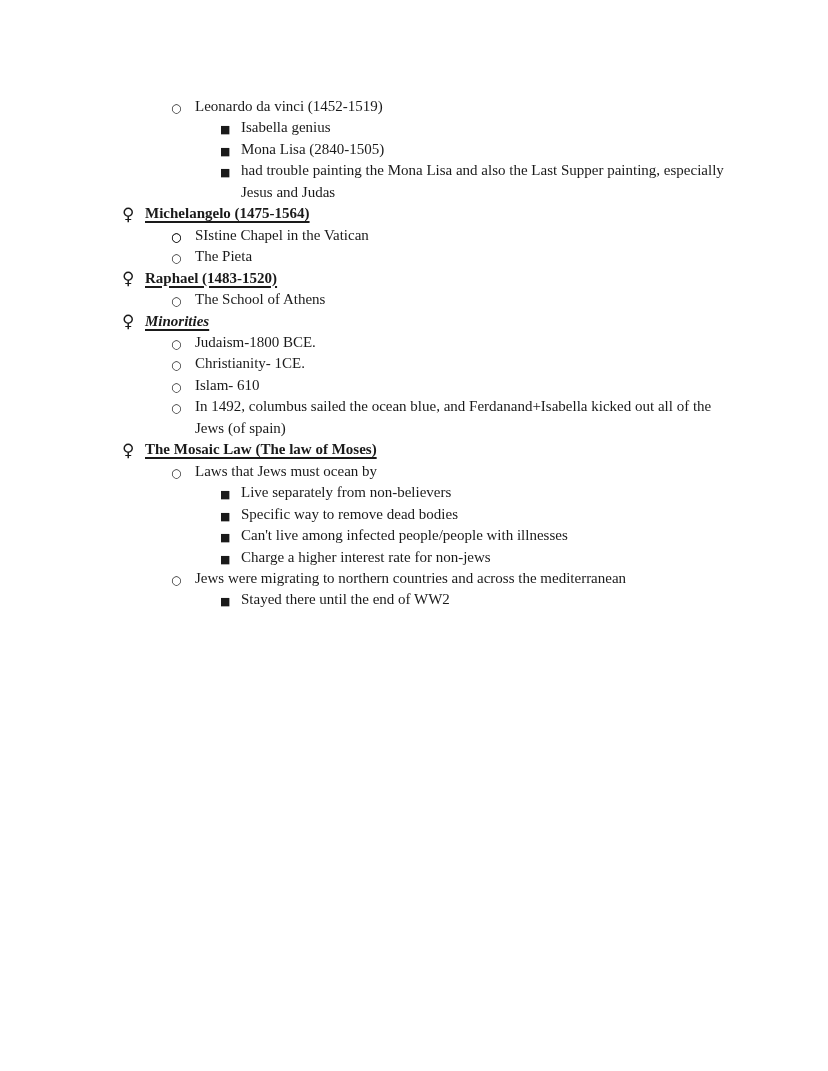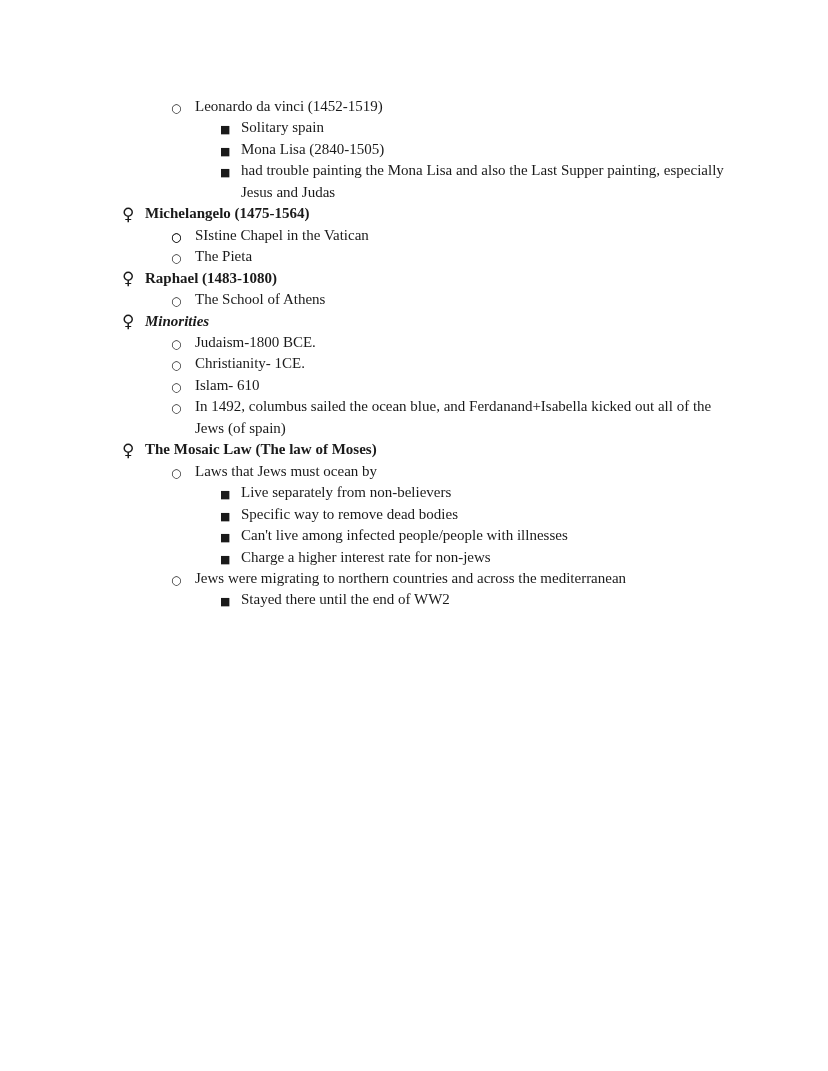--- a/index.html
+++ b/index.html
@@ -49,20 +49,21 @@
     font-size: 12px;
   }
   .b3 {
     left: 220px;
     top: 7px;
     font-family: "DejaVu Sans", sans-serif;
     font-size: 11px;
   }
   .h {
     font-weight: bold;
+    text-decoration: underline;
     text-decoration-thickness: 1.5px;
     text-underline-offset: 3px;
   }
   .hi {
     font-style: italic;
     text-align: center;
   }
 </style>
 </head>
 <body>
@@ -70,21 +71,21 @@
 <div class="page">
   <div class="content">
 
     <div class="li lv2">
       <span class="bullet b2">○</span>
       <span>Leonardo da vinci (1452-1519)</span>
     </div>
 
     <div class="li lv3">
       <span class="bullet b3">■</span>
-      <span>Solitary spain</span>
+      <span>Isabella genius</span>
     </div>
 
     <div class="li lv3">
       <span class="bullet b3">■</span>
       <span>Mona Lisa (2840-1505)</span>
     </div>
 
     <div class="li lv3">
       <span class="bullet b3">■</span>
       <span>had trouble painting the Mona Lisa and also the Last Supper painting, especially Jesus and Judas</span>
@@ -104,21 +105,21 @@
       <span>SIstine Chapel in the Vatican</span>
     </div>
 
     <div class="li lv2">
       <span class="bullet b2">○</span>
       <span>The Pieta</span>
     </div>
 
     <div class="li lv1">
       <span class="bullet b1">♀</span>
-      <span class="h">Raphael (1483-1080)</span>
+      <span class="h">Raphael (1483-1520)</span>
     </div>
 
     <div class="li lv2">
       <span class="bullet b2">○</span>
       <span>The School of Athens</span>
     </div>
 
     <div class="li lv1">
       <span class="bullet b1">♀</span>
       <span class="h hi">Minorities</span>

